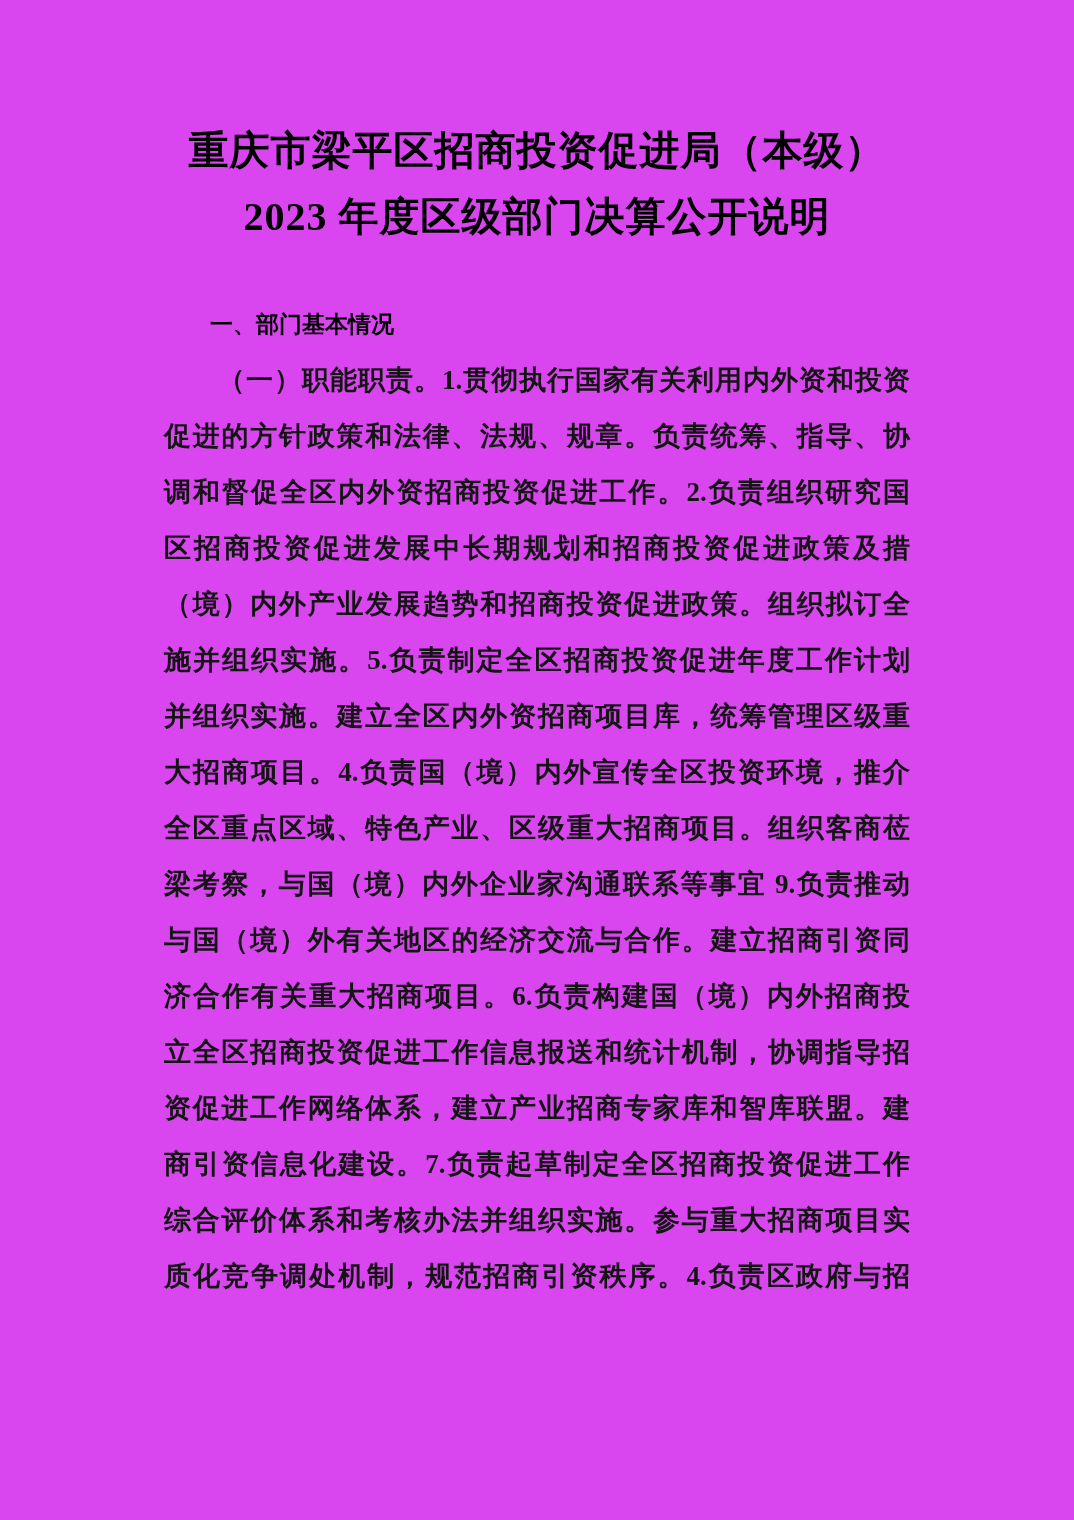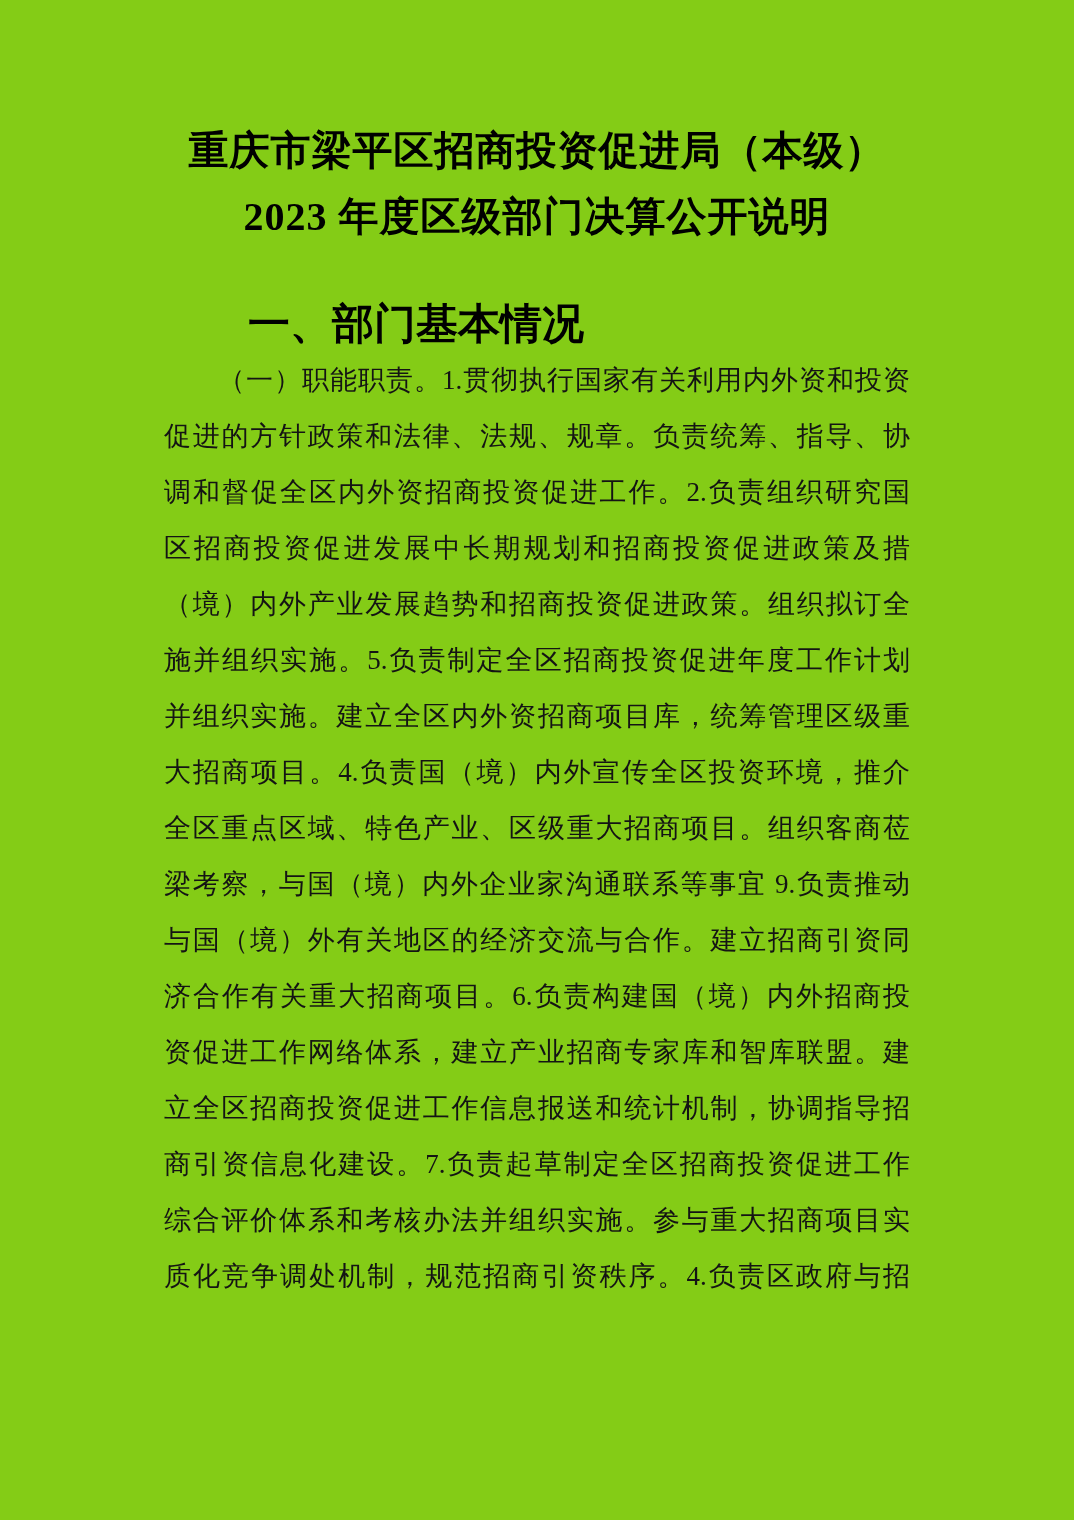--- a/index.html
+++ b/index.html
@@ -4,57 +4,57 @@
 <style>
   html, body {
     margin: 0;
     padding: 0;
     background: #ffffff;
   }
   .page {
     position: relative;
     width: 1074px;
     height: 1520px;
-    background: #84cc16;
+    background: #d946ef;
     color: #000000;
     overflow: hidden;
   }
   .content {
     padding: 118px 164px 0 164px;
   }
   .doc-title {
     font-family: "Liberation Serif", "DejaVu Serif", serif;
     font-weight: bold;
     font-size: 40px;
     line-height: 66px;
     text-align: center;
     color: #000000;
     letter-spacing: 1px;
   }
   .section-heading {
     margin-top: 46px;
     font-family: "Liberation Sans", "DejaVu Sans", sans-serif;
     font-weight: bold;
-    font-size: 42px;
+    font-size: 23px;
     line-height: 56px;
     text-indent: 2em;
     color: #000000;
   }
   .body-paragraph {
     font-family: "Liberation Serif", "DejaVu Serif", serif;
     font-size: 27px;
     line-height: 56px;
     color: #141414;
   }
   .body-line {
     height: 56px;
     text-align: justify;
     text-align-last: justify;
     
-    font-weight: normal;
+    font-weight: bold;
   }
   .body-line:first-child {
     text-indent: 2em;
   }
 </style>
 </head>
 <body>
 
 <div class="page">
   <div class="content">
@@ -67,20 +67,20 @@
         <div class="body-line">调和督促全区内外资招商投资促进工作。2.负责组织研究国</div>
         <div class="body-line">区招商投资促进发展中长期规划和招商投资促进政策及措</div>
         <div class="body-line">（境）内外产业发展趋势和招商投资促进政策。组织拟订全</div>
         <div class="body-line">施并组织实施。5.负责制定全区招商投资促进年度工作计划</div>
         <div class="body-line">并组织实施。建立全区内外资招商项目库，统筹管理区级重</div>
         <div class="body-line">大招商项目。4.负责国（境）内外宣传全区投资环境，推介</div>
         <div class="body-line">全区重点区域、特色产业、区级重大招商项目。组织客商莅</div>
         <div class="body-line">梁考察，与国（境）内外企业家沟通联系等事宜 9.负责推动</div>
         <div class="body-line">与国（境）外有关地区的经济交流与合作。建立招商引资同</div>
         <div class="body-line">济合作有关重大招商项目。6.负责构建国（境）内外招商投</div>
+        <div class="body-line">立全区招商投资促进工作信息报送和统计机制，协调指导招</div>
         <div class="body-line">资促进工作网络体系，建立产业招商专家库和智库联盟。建</div>
-        <div class="body-line">立全区招商投资促进工作信息报送和统计机制，协调指导招</div>
         <div class="body-line">商引资信息化建设。7.负责起草制定全区招商投资促进工作</div>
         <div class="body-line">综合评价体系和考核办法并组织实施。参与重大招商项目实</div>
         <div class="body-line">质化竞争调处机制，规范招商引资秩序。4.负责区政府与招</div>
       </div>
   </div>
 </div>
 
 </body></html>

